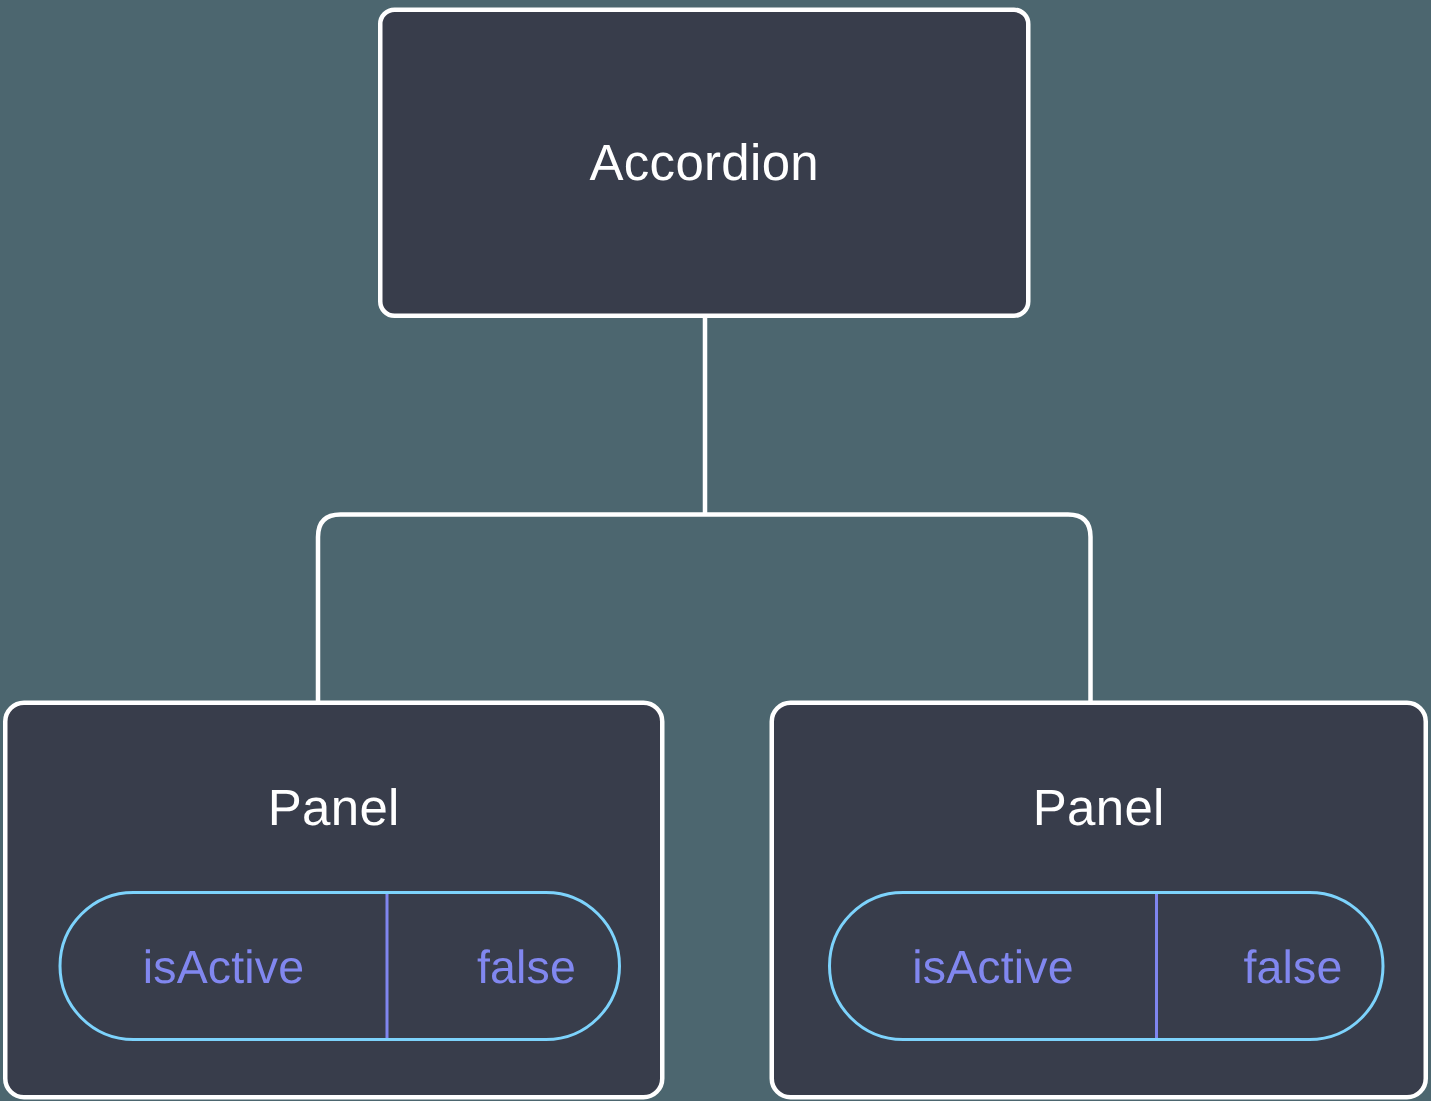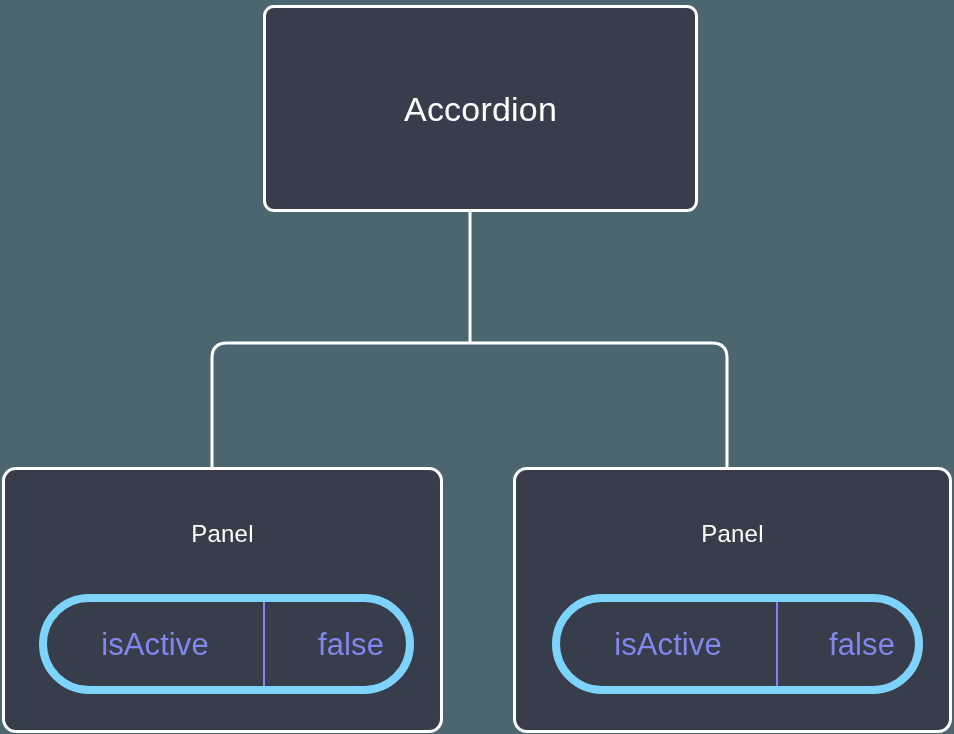--- a/index.html
+++ b/index.html
@@ -48,21 +48,20 @@
   
   #node-accordion {
     left: 252px;
     top: 5px;
     width: 435px;
     height: 207px;
     border-radius: 11px;
     display: flex;
     align-items: center;
     justify-content: center;
-    margin-left: 11px;
   }
 
   .node-title-root {
     color: #ffffff;
     font-size: 34px;
     font-weight: 400;
     letter-spacing: 0.2px;
     line-height: 1;
     white-space: nowrap;
   }
@@ -88,35 +87,35 @@
     top: 0;
     width: 100%;
     height: 100%;
     display: flex;
     flex-direction: column;
     align-items: center;
   }
 
   .node-title-child {
     color: #ffffff;
-    font-size: 24px;
+    font-size: 34px;
     font-weight: 400;
     letter-spacing: 0.2px;
     line-height: 1;
     white-space: nowrap;
     margin-top: 52px;
   }
 
   
   .prop-pill {
     position: absolute;
     box-sizing: border-box;
     top: 124px;
     height: 100px;
-    border: 8px solid #7dd3fc;
+    border: 2px solid #7dd3fc;
     border-radius: 50px;
     display: flex;
     align-items: stretch;
     overflow: hidden;
   }
 
   #node-panel-left .prop-pill {
     left: 34px;
     width: 375px;
   }

